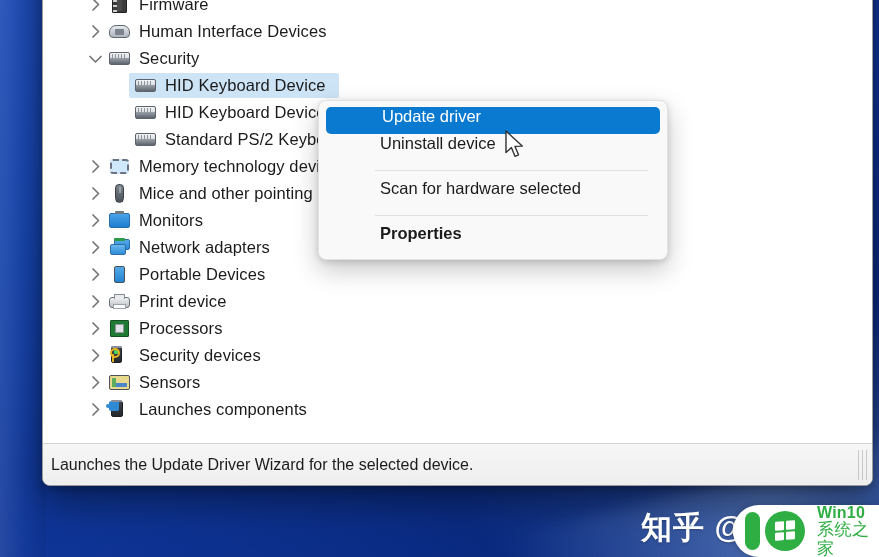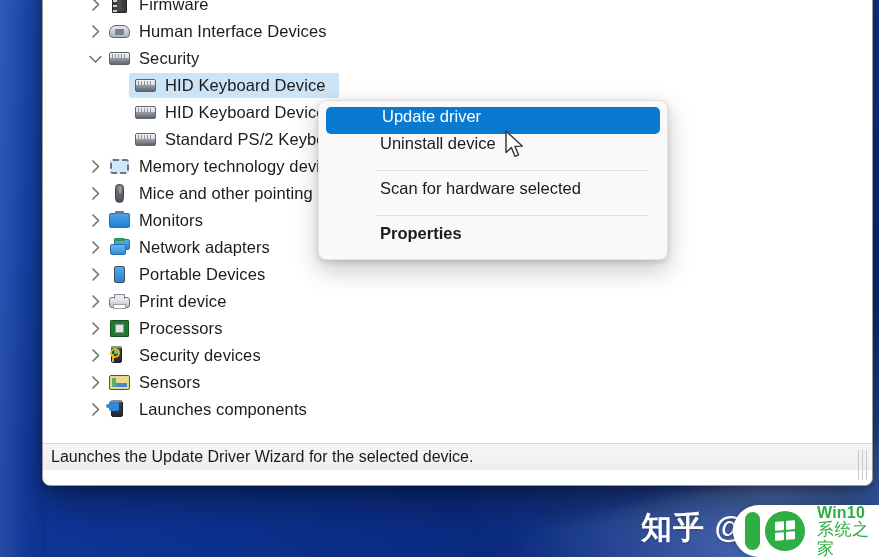--- a/index.html
+++ b/index.html
@@ -303,21 +303,21 @@
   .ic-base {
     position:absolute; left:2px; width:11px; bottom:-2px; height:2px;
     background:#8a9097; border-radius:1px;
   }
 
   
   #dm-statusbar {
     position: absolute;
     left: 0; right: 0;
     top: 508px;
-    height: 27px;
+    height: 43px;
     background: linear-gradient(#f6f6f6, #eeeeee);
     border-top: 1px solid #d6d6d6;
     display: flex;
     align-items: center;
     padding-left: 8px;
     box-sizing: border-box;
   }
   #dm-status-text {
     font-size: 16px;
     color: #1b1b1b;

